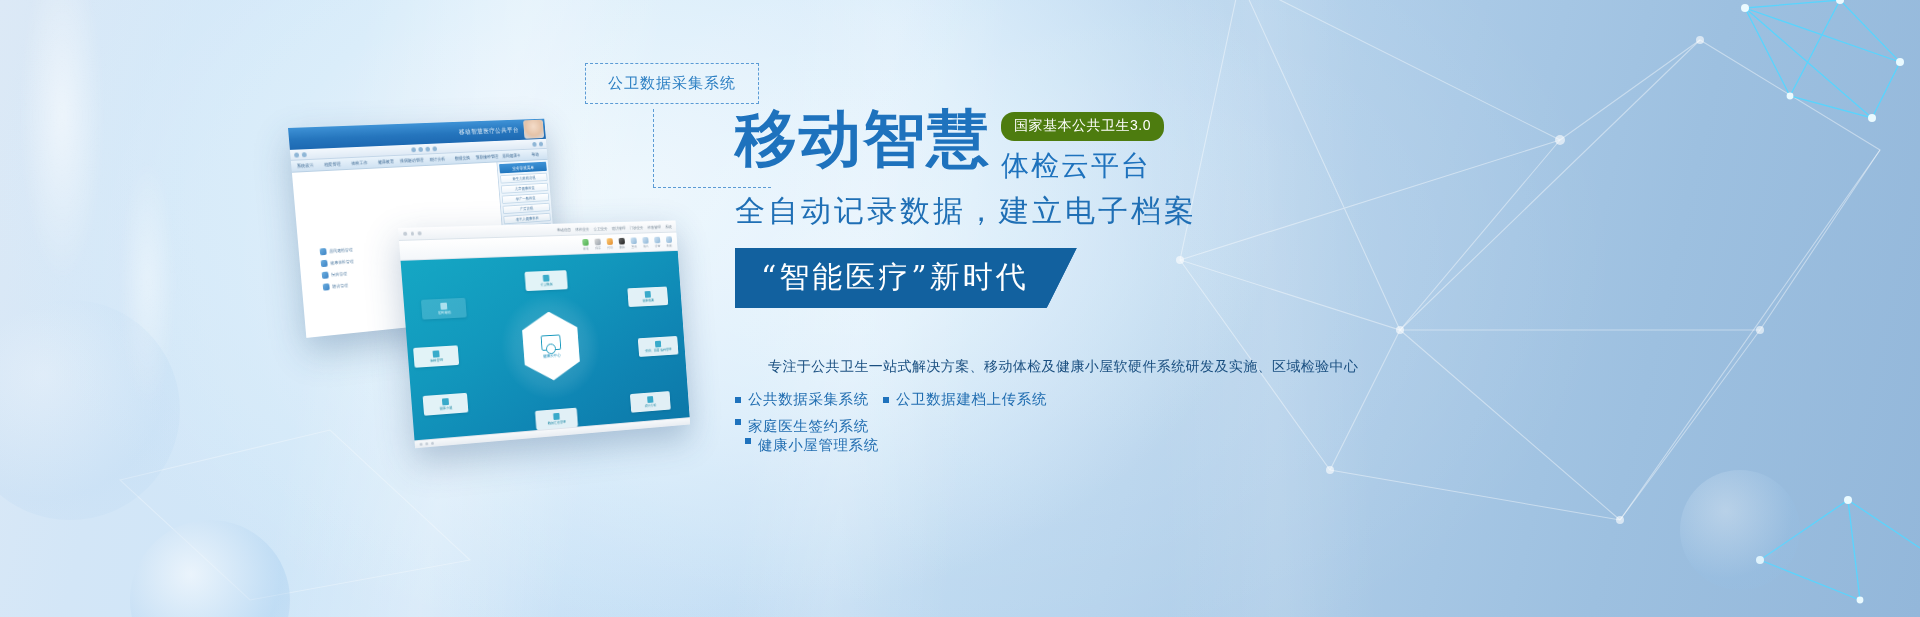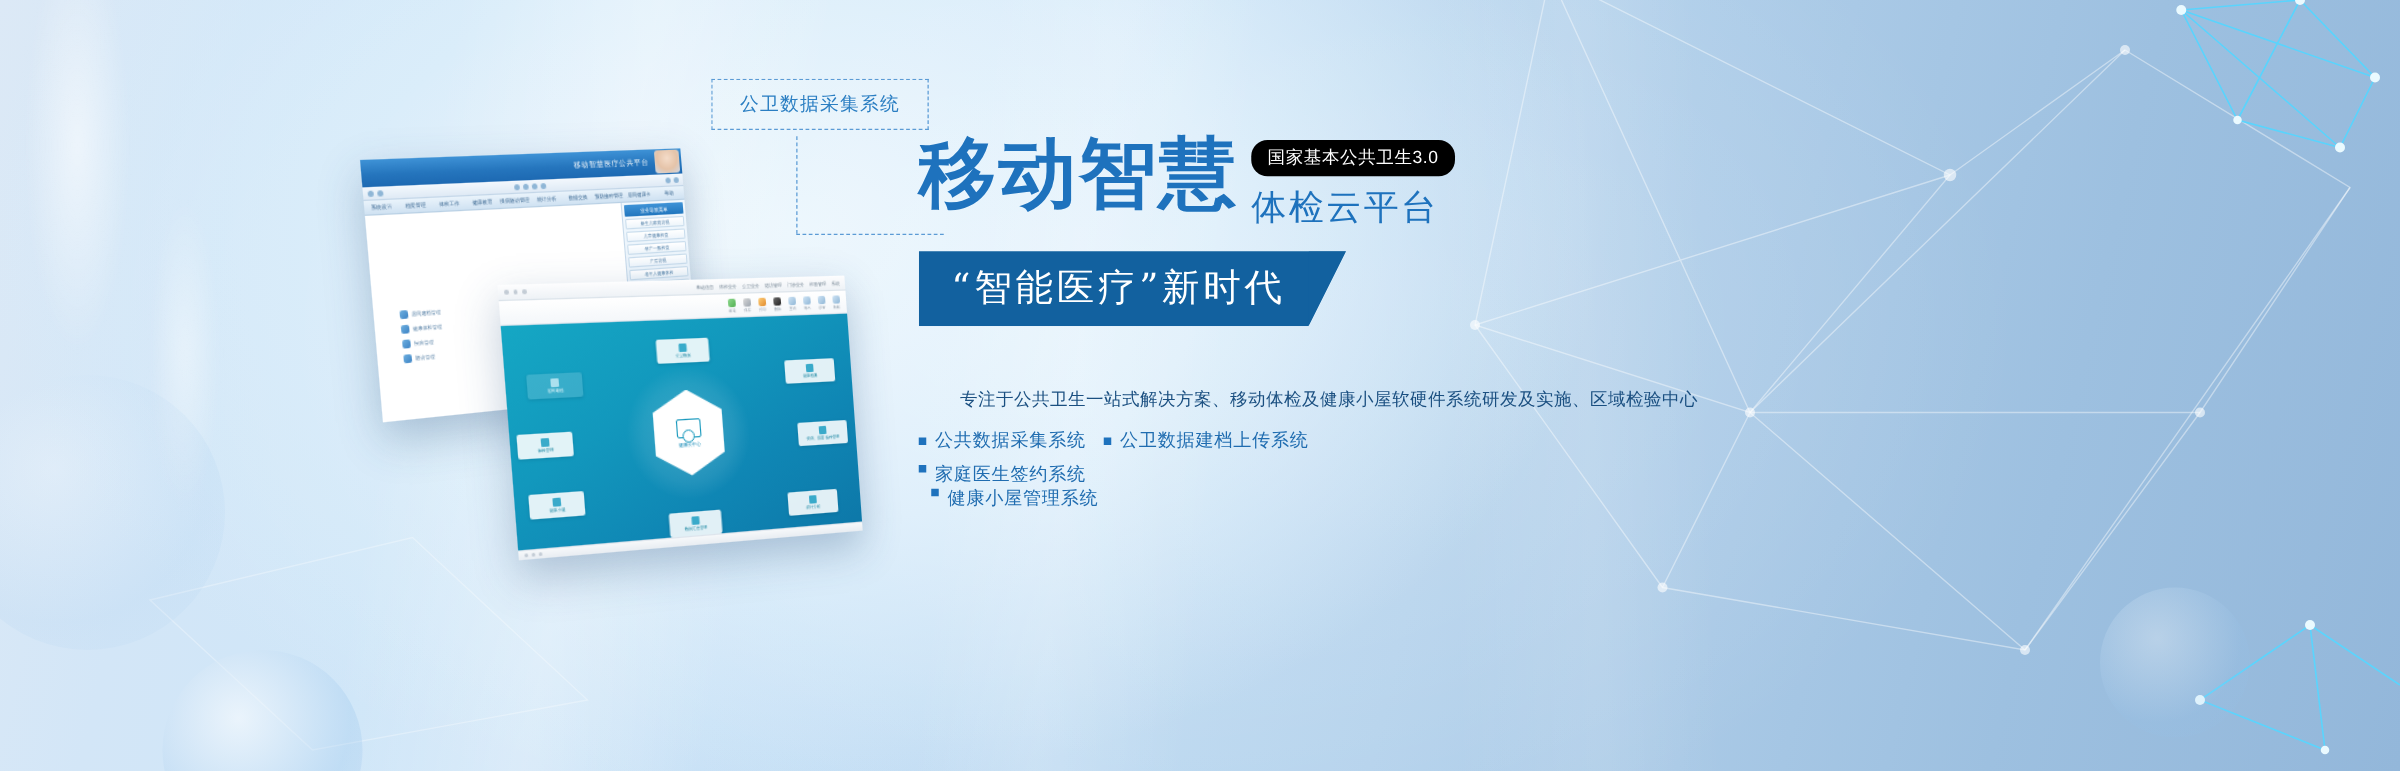--- a/index.html
+++ b/index.html
@@ -186,21 +186,21 @@
   .n7 { left:6px; top:88px; }
   .n8 { left:18px; top:40px; }
   .sb-foot {
     position:absolute; left:0; right:0; bottom:0; height:8px;
     background:linear-gradient(180deg,#f6f8fa,#e8edf2); border-top:1px solid #dde4ec;
     display:flex; align-items:center; gap:3px; padding:0 5px;
   }
   .sb-foot i { width:3px; height:3px; border-radius:50%; background:#c3ccd5; display:block; }
 
   
-  .callout { position:absolute; left:569px; top:63px; }
+  .callout { position:absolute; left:585px; top:63px; }
   .callout-box {
     border:1px dashed #5b9bd5; padding:10px 22px;
     font-size:15px; color:#2a7ec2; letter-spacing:1px;
     background:rgba(255,255,255,.10);
   }
   .callout-v {
     position:absolute; left:68px; top:46px; width:0; height:78px;
     border-left:1px dashed #5b9bd5;
   }
   .callout-h {
@@ -212,21 +212,21 @@
   .content { position:absolute; left:735px; top:108px; width:620px; }
 
   .h1row { display:flex; align-items:flex-start; }
   .h1 {
     font-family:"DejaVu Sans","Liberation Sans",sans-serif;
     font-size:62px; font-weight:bold; color:#1e72bd;
     letter-spacing:2px; line-height:1; white-space:nowrap;
   }
   .h1-right { margin-left:10px; padding-top:4px; }
   .pill {
-    display:inline-block; background:#000000; color:#fff;
+    display:inline-block; background:#4d7c0f; color:#fff;
     font-size:14px; padding:5px 13px 6px; border-radius:13px;
     white-space:nowrap; letter-spacing:.5px;
   }
   .h1sub {
     font-size:28px; color:#1e72bd; letter-spacing:2px;
     margin-top:6px; white-space:nowrap; font-weight:500;
   }
   .h2 {
     font-family:"DejaVu Serif","Liberation Serif",serif;
     font-size:30px; color:#1f6fb5; letter-spacing:3px;
@@ -493,20 +493,21 @@
   <div class="content">
 
     <div class="h1row">
       <div class="h1">移动智慧</div>
       <div class="h1-right">
         <div class="pill">国家基本公共卫生3.0</div>
         <div class="h1sub">体检云平台</div>
       </div>
     </div>
 
+    <div class="h2">全自动记录数据，建立电子档案</div>
 
     <div class="ribbon-wrap">
       <div class="ribbon">“智能医疗”新时代</div>
     </div>
 
     <div class="para">专注于公共卫生一站式解决方案、移动体检及健康小屋软硬件系统研发及实施、区域检验中心</div>
 
     <div class="bullets">
       <div class="brow">
         <div class="bcell c1">

